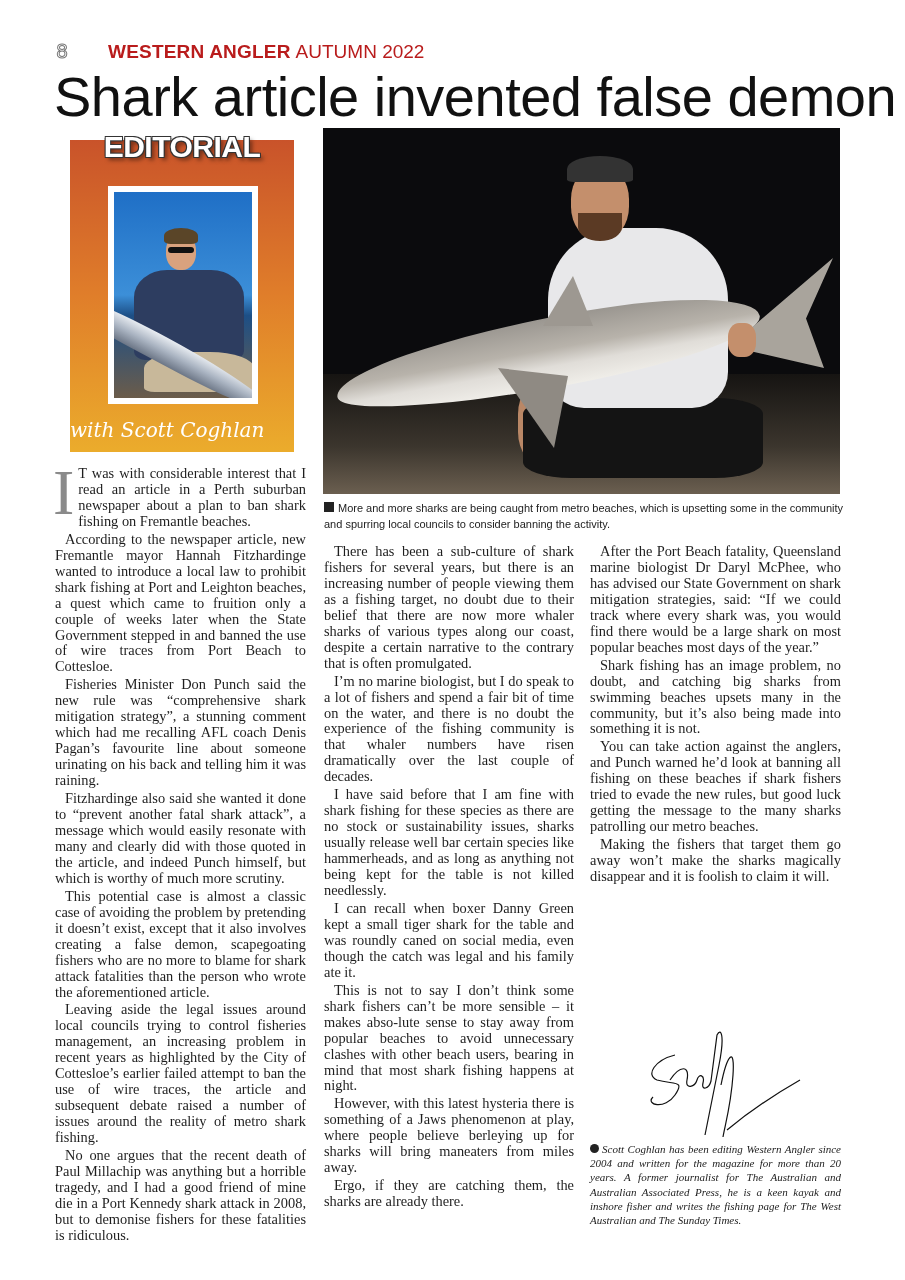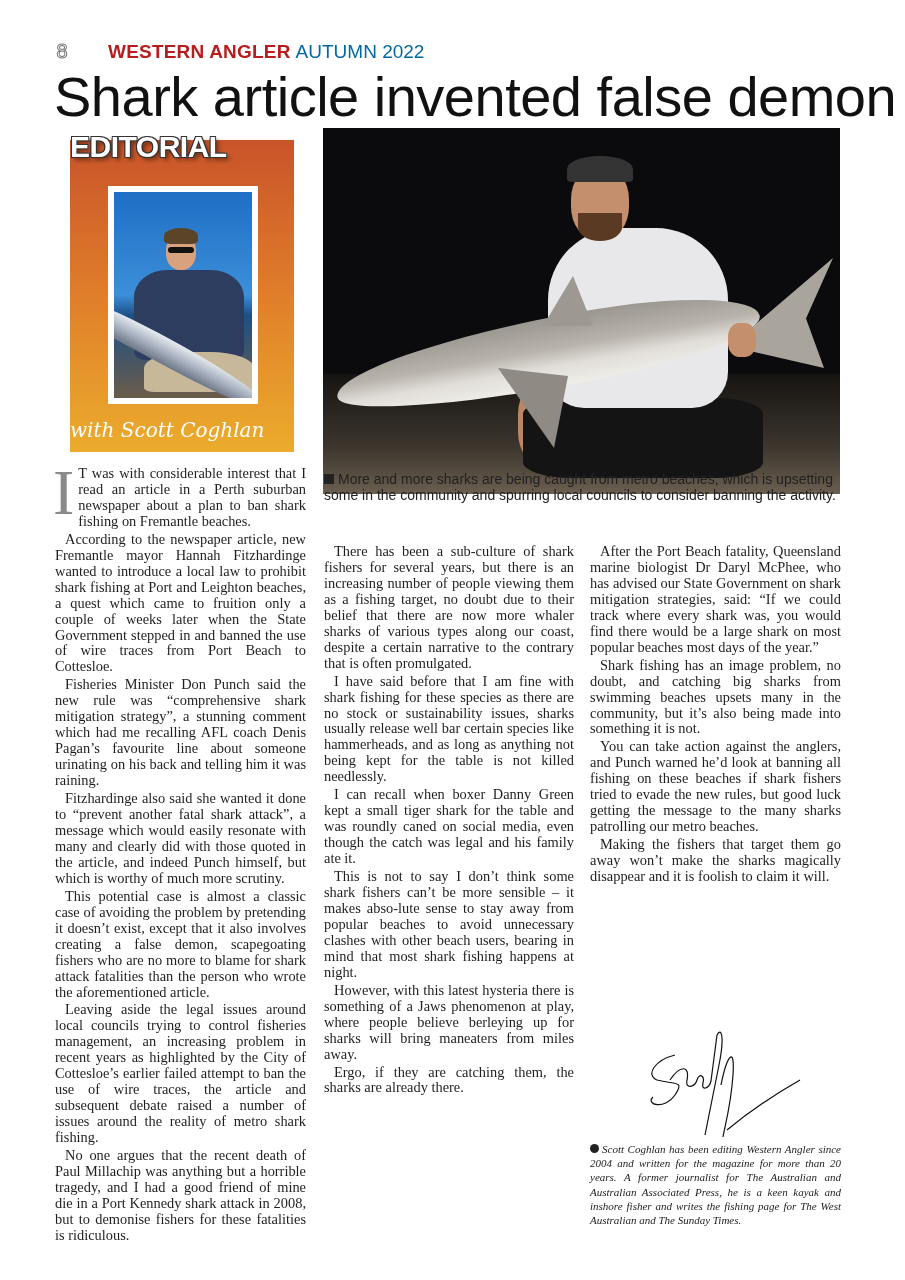--- a/index.html
+++ b/index.html
@@ -2,27 +2,27 @@
 <html><head>
 <meta charset="utf-8">
 <style>
   * { box-sizing: border-box; margin: 0; padding: 0; }
   html, body { width: 905px; height: 1280px; background: #fff; overflow: hidden; }
   body { position: relative; font-family: "Liberation Serif", serif; color: #1a1a1a; }
 
   .page-header { position: absolute; left: 56px; top: 40px; height: 26px; display: flex; align-items: baseline; }
   .page-number { font-family: "DejaVu Sans", sans-serif; font-size: 19px; color: #fff; -webkit-text-stroke: 1px #777; width: 52px; }
   .mag-name { font-family: "Liberation Sans", sans-serif; font-weight: 700; font-size: 19px; color: #b91c1c; letter-spacing: 0.2px; }
-  .mag-issue { font-family: "Liberation Sans", sans-serif; font-size: 19px; color: #0369a1; margin-left: 5px; }
+  .mag-issue { font-family: "Liberation Sans", sans-serif; font-size: 19px; color: #b91c1c; margin-left: 5px; }
 
   .headline { position: absolute; left: 54px; top: 64px; font-family: "Liberation Sans", sans-serif; font-size: 56px; font-weight: 400; color: #111; letter-spacing: -0.5px; white-space: nowrap; }
 
   
   .editorial-box { position: absolute; left: 70px; top: 140px; width: 224px; height: 312px; background: linear-gradient(180deg, #c9532a 0%, #e07e2a 50%, #ebac2c 100%); }
-  .editorial-title { position: absolute; left: 0; right: 0; top: -10px; text-align: left; font-family: "Liberation Sans", sans-serif; font-weight: 700; font-size: 30px; color: #fff; letter-spacing: -0.5px; text-shadow: 1px 1px 0 #333, -1px -1px 0 #333, 1px -1px 0 #333, -1px 1px 0 #333, 3px 3px 4px rgba(0,0,0,0.5); }
+  .editorial-title { position: absolute; left: 0; right: 0; top: -10px; text-align: center; font-family: "Liberation Sans", sans-serif; font-weight: 700; font-size: 30px; color: #fff; letter-spacing: -0.5px; text-shadow: 1px 1px 0 #333, -1px -1px 0 #333, 1px -1px 0 #333, -1px 1px 0 #333, 3px 3px 4px rgba(0,0,0,0.5); }
   .editorial-photo-frame { position: absolute; left: 38px; top: 46px; width: 150px; height: 218px; background: #fff; padding: 6px; }
   .editorial-photo { width: 100%; height: 100%; background: linear-gradient(180deg, #1f6fc6 0%, #3c8fd8 50%, #1d4f86 60%, #6b5c4a 100%); position: relative; overflow: hidden; }
   .ed-head { position: absolute; left: 52px; top: 42px; width: 30px; height: 36px; background: #d9a27e; border-radius: 45%; }
   .ed-hair { position: absolute; left: 50px; top: 36px; width: 34px; height: 16px; background: #5a4528; border-radius: 50% 50% 20% 20%; }
   .ed-glasses { position: absolute; left: 54px; top: 55px; width: 26px; height: 6px; background: #111; border-radius: 3px; }
   .ed-shirt { position: absolute; left: 20px; top: 78px; width: 110px; height: 90px; background: #2d3d60; border-radius: 30% 30% 10% 10%; }
   .ed-legs { position: absolute; left: 30px; top: 160px; width: 110px; height: 40px; background: #c8b89a; border-radius: 40% 40% 10% 10%; }
   .ed-fish { position: absolute; left: -40px; top: 96px; width: 230px; height: 26px; background: linear-gradient(180deg, #e9edf2 0%, #aab4c2 50%, #6c7686 100%); border-radius: 50% 70% 50% 40%; transform: rotate(28deg); transform-origin: 0 0; }
   .editorial-byline { position: absolute; left: 0; right: 0; bottom: 10px; text-align: left; font-family: "DejaVu Serif", serif; font-style: italic; font-size: 20px; color: #fff; }
 
@@ -34,21 +34,21 @@
   .mp-cap { position: absolute; left: 244px; top: 28px; width: 66px; height: 26px; background: #333; border-radius: 50% 50% 10% 10%; }
   .mp-beard { position: absolute; left: 255px; top: 85px; width: 44px; height: 28px; background: #5b3a24; border-radius: 0 0 50% 50%; }
   .mp-shorts { position: absolute; left: 200px; top: 270px; width: 240px; height: 80px; background: #141414; border-radius: 20%; }
   .mp-leg { position: absolute; left: 195px; top: 250px; width: 70px; height: 90px; background: #b98766; border-radius: 40%; }
   .mp-shark { position: absolute; left: 10px; top: 190px; width: 430px; height: 70px; background: linear-gradient(180deg, #9a9690 0%, #b8b3ab 45%, #e0ddd8 70%, #f0eee9 100%); border-radius: 60% 40% 50% 50% / 60% 50% 50% 40%; transform: rotate(-10deg); }
   .mp-tail { position: absolute; left: 420px; top: 130px; width: 90px; height: 110px; background: #a9a49c; clip-path: polygon(0 70%, 100% 0, 70% 55%, 90% 100%, 10% 85%); }
   .mp-fin { position: absolute; left: 220px; top: 148px; width: 50px; height: 50px; background: #9d9891; clip-path: polygon(0 100%, 60% 0, 100% 100%); }
   .mp-pec { position: absolute; left: 175px; top: 240px; width: 70px; height: 80px; background: #8f8a83; clip-path: polygon(0 0, 100% 10%, 80% 100%); }
   .mp-hand { position: absolute; left: 405px; top: 195px; width: 28px; height: 34px; background: #c48f6c; border-radius: 40%; }
 
-  .caption { position: absolute; left: 324px; top: 472px; width: 520px; font-family: "Liberation Sans", sans-serif; font-size: 14px; line-height: 15.5px; color: #222; }
+  .caption { position: absolute; left: 324px; top: 501px; width: 520px; font-family: "Liberation Sans", sans-serif; font-size: 11px; line-height: 15.5px; color: #222; }
   .caption-bullet { display: inline-block; width: 10px; height: 10px; background: #222; margin-right: 4px; vertical-align: 0px; }
 
   
   .col { position: absolute; font-size: 14.4px; line-height: 15.95px; text-align: justify; color: #1e1e1e; }
   .col p { text-indent: 10px; margin-bottom: 2px; }
   .col-1 { left: 55px; top: 466px; width: 251px; }
   .col-2 { left: 324px; top: 544px; width: 250px; }
   .col-3 { left: 590px; top: 544px; width: 251px; }
   .col-1 p.lead { text-indent: 0; }
   .dropcap { float: left; font-size: 64px; line-height: 50px; color: #8a8a8a; margin: 2px 4px 0 -2px; font-family: "Liberation Serif", serif; }
@@ -107,20 +107,21 @@
   <p>According to the newspaper article, new Fremantle mayor Hannah Fitzhardinge wanted to introduce a local law to prohibit shark fishing at Port and Leighton beaches, a quest which came to fruition only a couple of weeks later when the State Government stepped in and banned the use of wire traces from Port Beach to Cottesloe.</p>
   <p>Fisheries Minister Don Punch said the new rule was “comprehensive shark mitigation strategy”, a stunning comment which had me recalling AFL coach Denis Pagan’s favourite line about someone urinating on his back and telling him it was raining.</p>
   <p>Fitzhardinge also said she wanted it done to “prevent another fatal shark attack”, a message which would easily resonate with many and clearly did with those quoted in the article, and indeed Punch himself, but which is worthy of much more scrutiny.</p>
   <p>This potential case is almost a classic case of avoiding the problem by pretending it doesn’t exist, except that it also involves creating a false demon, scapegoating fishers who are no more to blame for shark attack fatalities than the person who wrote the aforementioned article.</p>
   <p>Leaving aside the legal issues around local councils trying to control fisheries management, an increasing problem in recent years as highlighted by the City of Cottesloe’s earlier failed attempt to ban the use of wire traces, the article and subsequent debate raised a number of issues around the reality of metro shark fishing.</p>
   <p>No one argues that the recent death of Paul Millachip was anything but a horrible tragedy, and I had a good friend of mine die in a Port Kennedy shark attack in 2008, but to demonise fishers for these fatalities is ridiculous.</p>
 </div>
 
 <div class="col col-2">
   <p>There has been a sub-culture of shark fishers for several years, but there is an increasing number of people viewing them as a fishing target, no doubt due to their belief that there are now more whaler sharks of various types along our coast, despite a certain narrative to the contrary that is often promulgated.</p>
+  <p>I’m no marine biologist, but I do speak to a lot of fishers and spend a fair bit of time on the water, and there is no doubt the experience of the fishing community is that whaler numbers have risen dramatically over the last couple of decades.</p>
   <p>I have said before that I am fine with shark fishing for these species as there are no stock or sustainability issues, sharks usually release well bar certain species like hammerheads, and as long as anything not being kept for the table is not killed needlessly.</p>
   <p>I can recall when boxer Danny Green kept a small tiger shark for the table and was roundly caned on social media, even though the catch was legal and his family ate it.</p>
   <p>This is not to say I don’t think some shark fishers can’t be more sensible – it makes abso-lute sense to stay away from popular beaches to avoid unnecessary clashes with other beach users, bearing in mind that most shark fishing happens at night.</p>
   <p>However, with this latest hysteria there is something of a Jaws phenomenon at play, where people believe berleying up for sharks will bring maneaters from miles away.</p>
   <p>Ergo, if they are catching them, the sharks are already there.</p>
 </div>
 
 <div class="col col-3">
   <p>After the Port Beach fatality, Queensland marine biologist Dr Daryl McPhee, who has advised our State Government on shark mitigation strategies, said: “If we could track where every shark was, you would find there would be a large shark on most popular beaches most days of the year.”</p>
   <p>Shark fishing has an image problem, no doubt, and catching big sharks from swimming beaches upsets many in the community, but it’s also being made into something it is not.</p>

